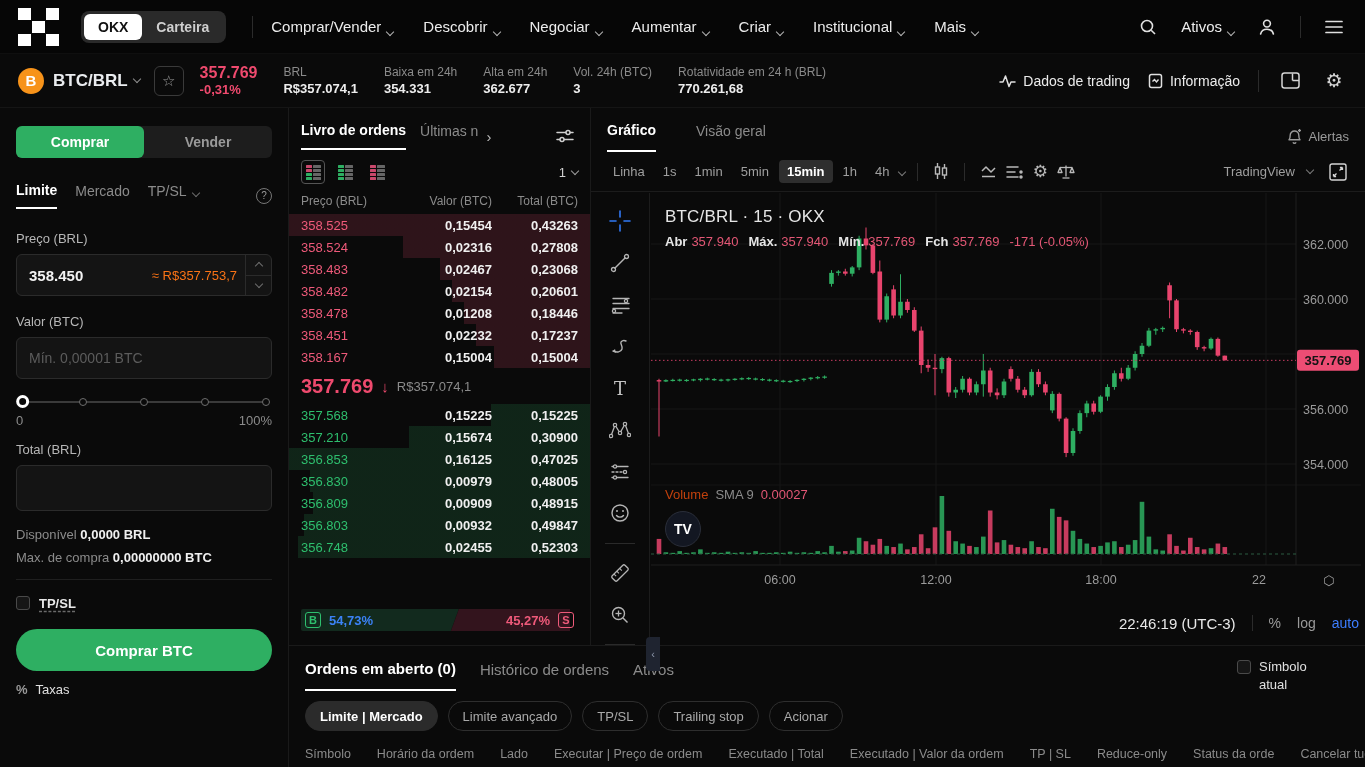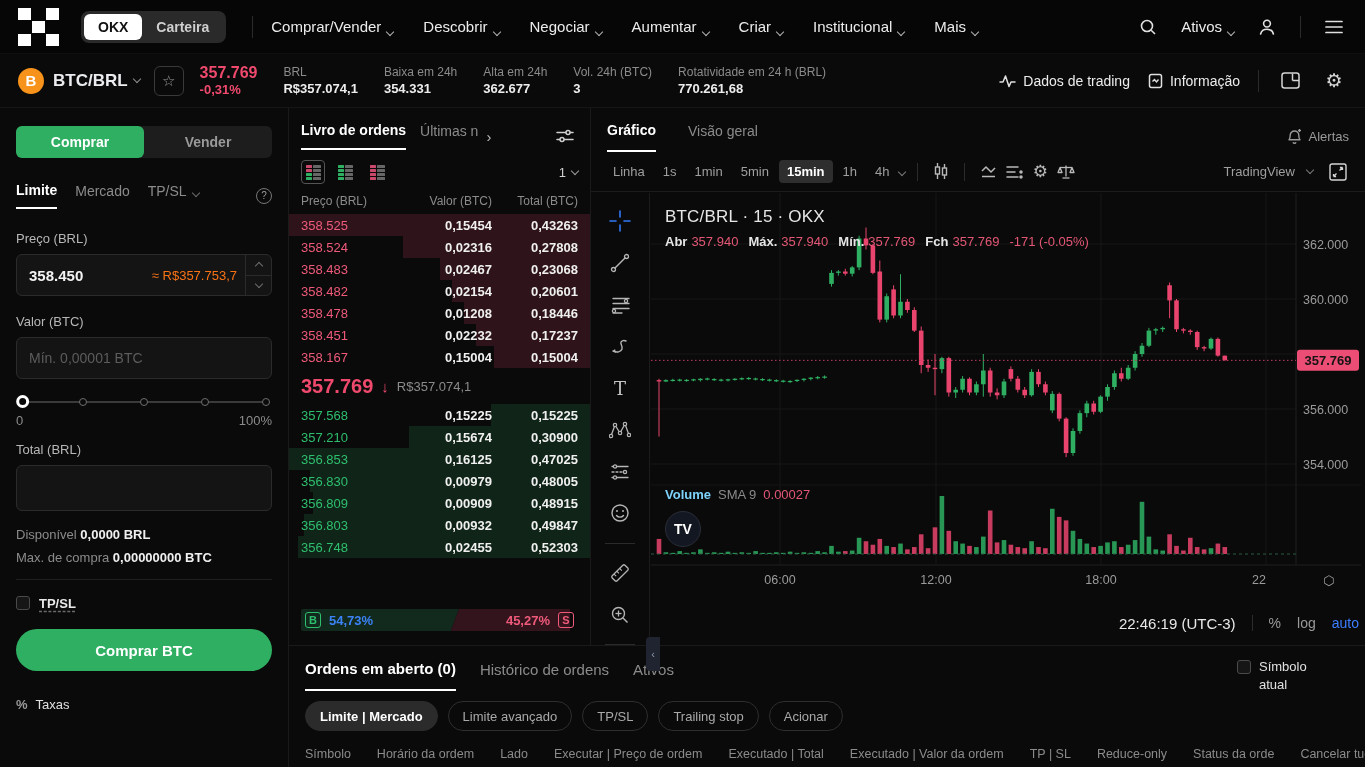--- a/index.html
+++ b/index.html
@@ -62,21 +62,21 @@
   #slider .dot{position:absolute;top:3px;width:8px;height:8px;border:1.6px solid #6e6e6e;background:#0a0a0a;border-radius:50%;transform:translateX(-50%);}
   #slider .thumb{position:absolute;top:0;left:0;width:13px;height:13px;border:3.2px solid #fff;background:#0a0a0a;border-radius:50%;transform:translateX(-45%);z-index:2;}
   #slider-labels{display:flex;justify-content:space-between;color:#8b8b8b;font-size:13px;margin:2px 0 14px;}
   .kv{font-size:13px;margin-bottom:8px;}
   .kv .k{color:#8b8b8b;}
   .kv .v{color:#f0f0f0;font-weight:700;}
   #form-div{height:1px;background:#1f1f1f;margin:14px 0 14px;}
   #tpsl-row{display:flex;gap:9px;margin-bottom:16px;}
   .cbx{width:14px;height:14px;border:1px solid #4a4a4a;border-radius:3px;background:#161616;flex:none;margin-top:2px;}
   #tpsl-label{width:40px;font-size:13px;font-weight:700;color:#e8e8e8;text-decoration:underline;text-decoration-style:dashed;text-decoration-color:#6a6a6a;text-underline-offset:3px;line-height:19px;word-break:break-all;}
-  #submit-btn{height:42px;border-radius:21px;background:#2eaf62;color:#fff;font-size:15px;font-weight:700;display:flex;align-items:center;justify-content:center;cursor:pointer;margin-bottom:26px;}
+  #submit-btn{height:42px;border-radius:21px;background:#2eaf62;color:#fff;font-size:15px;font-weight:700;display:flex;align-items:center;justify-content:center;cursor:pointer;margin-bottom:11px;}
   #fees-row{display:flex;align-items:center;gap:8px;font-size:13px;color:#e0e0e0;}
   #fees-row .pct{color:#9a9a9a;font-weight:700;}
 
   
   #ob-head{display:flex;align-items:center;padding:14px 12px 0;gap:14px;}
   #ob-head .tab{font-size:14px;cursor:pointer;padding-bottom:10px;white-space:nowrap;}
   #ob-head .tab.sel{font-weight:700;color:#fff;border-bottom:2px solid #fff;}
   #ob-head .tab.dim{color:#8b8b8b;overflow:hidden;max-width:74px;}
   #ob-views{display:flex;align-items:center;gap:8px;padding:10px 12px 8px;}
   .obv{width:24px;height:24px;border:1px solid transparent;border-radius:4px;display:flex;align-items:center;justify-content:center;cursor:pointer;}
@@ -100,42 +100,42 @@
   #ob-ratio .bg{position:absolute;inset:0;display:flex;border-radius:2px;overflow:hidden;}
   #ob-ratio .bgl{background:#122a1e;clip-path:polygon(0 0,100% 0,calc(100% - 8px) 100%,0 100%);}
   #ob-ratio .bgr{background:#33141d;clip-path:polygon(8px 0,100% 0,100% 100%,0 100%);margin-left:-8px;}
   .side-badge{width:16px;height:16px;border-radius:3px;display:flex;align-items:center;justify-content:center;font-size:11px;font-weight:700;z-index:1;}
   .side-badge.b{border:1px solid #2ebf6e;color:#2ebf6e;margin:0 8px 0 4px;}
   .side-badge.s{border:1px solid #ef5a7a;color:#ef5a7a;margin:0 4px 0 8px;}
   #ob-ratio .pctb{color:#3b82f6;font-weight:600;z-index:1;}
   #ob-ratio .pcts{color:#ef5a7a;font-weight:600;z-index:1;margin-left:auto;}
 
   
-  #chart-tabs{display:flex;align-items:center;gap:32px;padding:13px 16px 0;height:44px;}
+  #chart-tabs{display:flex;align-items:center;gap:40px;padding:13px 16px 0;height:44px;}
   #chart-tabs .t{font-size:14px;color:#8b8b8b;padding-bottom:12px;cursor:pointer;}
   #chart-tabs .t.sel{color:#fff;font-weight:700;border-bottom:2px solid #fff;}
   #alerts{margin-left:auto;display:flex;align-items:center;gap:7px;color:#9a9a9a;font-size:13px;cursor:pointer;}
   #chart-toolbar{display:flex;align-items:center;height:40px;padding:0 14px;border-bottom:1px solid #1c1c1c;color:#9f9f9f;}
   .iv{font-size:13px;padding:4px 8px;border-radius:4px;cursor:pointer;margin-right:2px;white-space:nowrap;}
   .iv.sel{background:#2e2e2e;color:#fff;font-weight:700;}
   .tb-sep{width:1px;height:18px;background:#2b2b2b;margin:0 10px;}
   .tb-ic{width:26px;height:24px;display:flex;align-items:center;justify-content:center;cursor:pointer;color:#b9b9b9;}
   #tv-label{margin-left:auto;display:flex;align-items:center;gap:6px;font-size:13px;color:#9f9f9f;cursor:pointer;}
   #chart-area{position:absolute;left:0;top:85px;width:774px;height:452px;}
   #draw-rail{position:absolute;left:0;top:0;width:59px;height:452px;border-right:1px solid #1c1c1c;display:flex;flex-direction:column;align-items:center;padding-top:16px;gap:17px;}
   .dr-ic{width:28px;height:26px;display:flex;align-items:center;justify-content:center;color:#b5b5b5;cursor:pointer;}
   .dr-div{width:30px;height:1px;background:#2a2a2a;}
   #rail-collapse{position:absolute;left:55px;top:444px;width:14px;height:34px;background:#1f2430;border-radius:4px 0 0 4px;color:#8b95a9;display:flex;align-items:center;justify-content:center;font-size:11px;cursor:pointer;z-index:5;}
   #chart-legend{position:absolute;left:74px;top:14px;z-index:3;}
   #chart-legend .sym{font-size:17px;color:#e6e6e6;letter-spacing:.2px;}
   #chart-legend .ohlc{margin-top:7px;font-size:13px;color:#e6e6e6;display:flex;gap:4px;flex-wrap:nowrap;white-space:nowrap;}
   #chart-legend .ohlc b{font-weight:700;color:#e6e6e6;}
   #chart-legend .ohlc .n{color:#e35775;margin-right:6px;}
   #vol-legend{position:absolute;left:74px;top:294px;z-index:3;font-size:13px;display:flex;gap:7px;}
-  #vol-legend .w{color:#7dd3fc;font-weight:700;}
+  #vol-legend .w{color:#c2410c;font-weight:400;}
   #vol-legend .s{color:#8b8b8b;}
   #vol-legend .v{color:#e35775;}
   #tv-logo{position:absolute;left:74px;top:318px;width:36px;height:36px;border-radius:50%;background:#131722;border:1px solid #2a2e39;display:flex;align-items:center;justify-content:center;z-index:3;color:#fff;font-weight:700;font-size:14px;}
   #chart-footer{position:absolute;left:60px;right:6px;top:414px;height:32px;display:flex;align-items:center;justify-content:flex-end;gap:16px;font-size:15px;}
   #chart-footer .time{color:#e8e8e8;}
   #chart-footer .sep{width:1px;height:16px;background:#2b2b2b;}
   #chart-footer .m{color:#9a9a9a;font-size:14px;cursor:pointer;}
   #chart-footer .m.auto{color:#3d7eff;}
 
   

